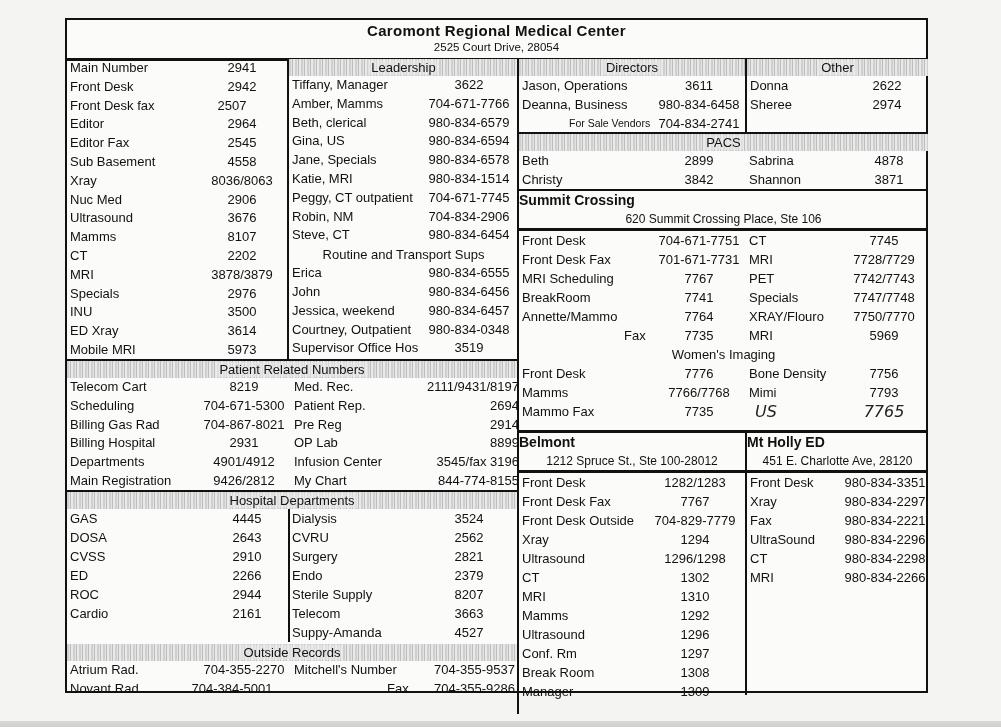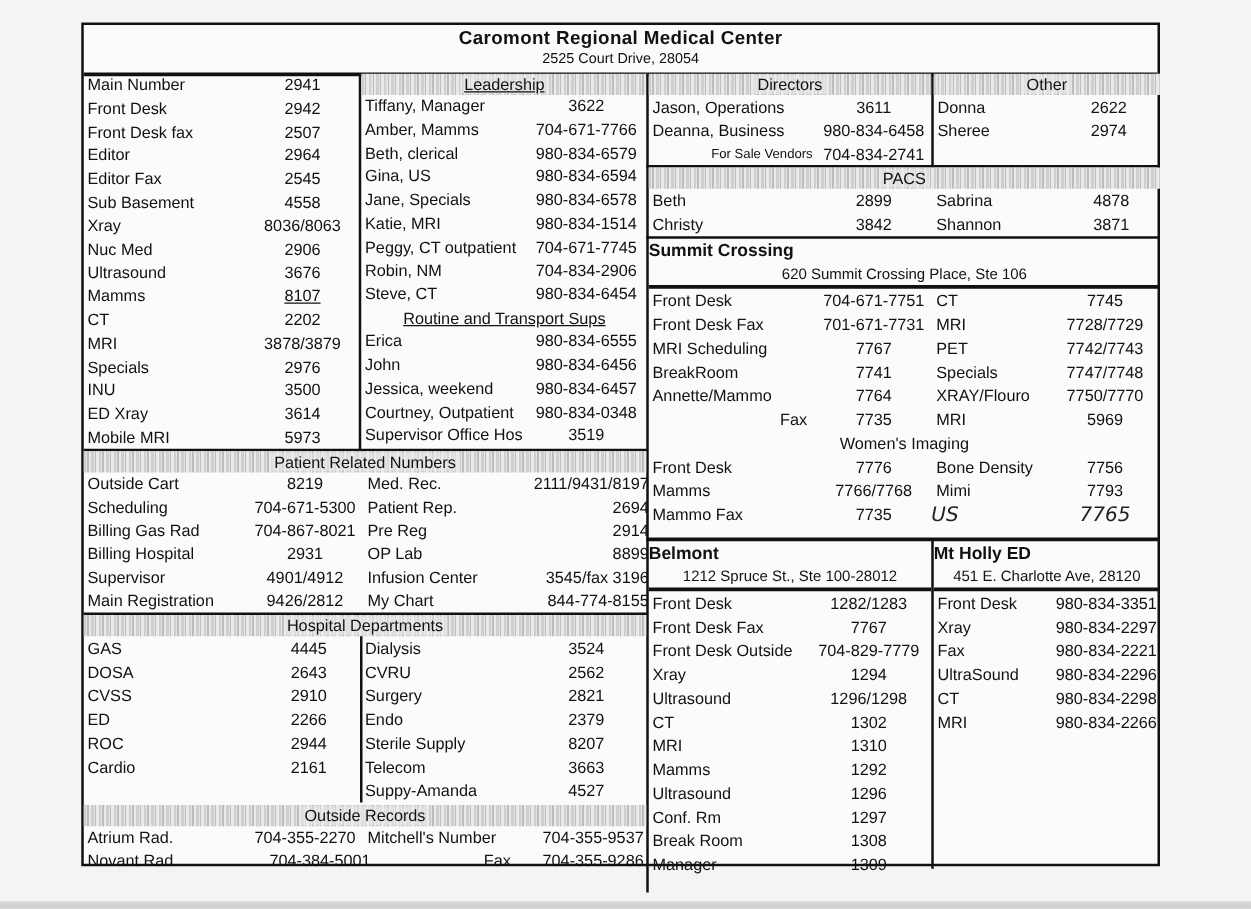--- a/index.html
+++ b/index.html
@@ -56,21 +56,21 @@
         <div class="row" style="height: 18.8px; line-height: 18.8px;">
           <span class="l">Main Number</span>
           <span class="v" style="left: 130px; width: 90px;">2941</span>
         </div>
         <div class="row" style="height: 18.8px; line-height: 18.8px;">
           <span class="l">Front Desk</span>
           <span class="v" style="left: 130px; width: 90px;">2942</span>
         </div>
         <div class="row" style="height: 18.8px; line-height: 18.8px;">
           <span class="l">Front Desk fax</span>
-          <span class="v" style="left: 130px; width: 90px;">2507</span>
+          <span class="v" style="left: 120px; width: 90px;">2507</span>
         </div>
         <div class="row" style="height: 18.8px; line-height: 18.8px;">
           <span class="l">Editor</span>
           <span class="v" style="left: 130px; width: 90px;">2964</span>
         </div>
         <div class="row" style="height: 18.8px; line-height: 18.8px;">
           <span class="l">Editor Fax</span>
           <span class="v" style="left: 130px; width: 90px;">2545</span>
         </div>
         <div class="row" style="height: 18.8px; line-height: 18.8px;">
@@ -84,21 +84,21 @@
         <div class="row" style="height: 18.8px; line-height: 18.8px;">
           <span class="l">Nuc Med</span>
           <span class="v" style="left: 130px; width: 90px;">2906</span>
         </div>
         <div class="row" style="height: 18.8px; line-height: 18.8px;">
           <span class="l">Ultrasound</span>
           <span class="v" style="left: 130px; width: 90px;">3676</span>
         </div>
         <div class="row" style="height: 18.8px; line-height: 18.8px;">
           <span class="l">Mamms</span>
-          <span class="v" style="left: 130px; width: 90px; text-decoration: underline;">8107</span>
+          <span class="v" style="left: 130px; width: 90px;">8107</span>
         </div>
         <div class="row" style="height: 18.8px; line-height: 18.8px;">
           <span class="l">CT</span>
           <span class="v" style="left: 130px; width: 90px;">2202</span>
         </div>
         <div class="row" style="height: 18.8px; line-height: 18.8px;">
           <span class="l">MRI</span>
           <span class="v" style="left: 130px; width: 90px;">3878/3879</span>
         </div>
         <div class="row" style="height: 18.8px; line-height: 18.8px;">
@@ -114,21 +114,21 @@
           <span class="v" style="left: 130px; width: 90px;">3614</span>
         </div>
         <div class="row" style="height: 18.8px; line-height: 18.8px;">
           <span class="l">Mobile MRI</span>
           <span class="v" style="left: 130px; width: 90px;">5973</span>
         </div>
       </div>
   </div>
 
   <div class="vline" style="left:220px;top:39px;height:302px;"></div>
-  <div class="blk" style="left:222px;top:39px;width:229px;text-decoration:underline;">
+  <div class="blk" style="left:222px;top:39px;width:229px;">
     <div class="band"><span>Leadership</span></div>
     <div id="lead-rows">
         <div class="row" style="height: 18.8px; line-height: 18.8px;">
           <span class="l">Tiffany, Manager</span>
           <span class="v" style="left: 130px; width: 100px; text-align: center;">3622</span>
         </div>
         <div class="row" style="height: 18.8px; line-height: 18.8px;">
           <span class="l">Amber, Mamms</span>
           <span class="v" style="left: 130px; width: 100px; text-align: center;">704-671-7766</span>
         </div>
@@ -291,32 +291,32 @@
         </div>
         <div class="row" style="height: 19px; line-height: 19px;">
           <span class="l">Mamms</span>
           <span class="v" style="left: 130px; width: 100px;">7766/7768</span>
           <span class="l2" style="left: 230px;">Mimi</span>
           <span class="v2" style="left: 320px; width: 90px;">7793</span>
         </div>
         <div class="row" style="height: 19px; line-height: 19px;">
           <span class="l">Mammo Fax</span>
           <span class="v" style="left: 130px; width: 100px;">7735</span>
-          <span class="l2 hand" style="left: 226px;">US</span>
+          <span class="l2 hand" style="left: 236px;">US</span>
           <span class="v2 hand" style="left: 320px; width: 90px;">7765</span>
         </div>
       </div>
   </div>
 
   <div class="hline" style="left:0;top:339px;width:451px;"></div>
   <div class="blk" style="left:0;top:341px;width:450px;">
     <div class="band"><span>Patient Related Numbers</span></div>
     <div id="pat-rows">
         <div class="row" style="height: 18.8px; line-height: 18.8px;">
-          <span class="l">Outside Cart</span>
+          <span class="l">Telecom Cart</span>
           <span class="v" style="left: 132px; width: 90px;">8219</span>
           <span class="l2" style="left: 227px;">Med. Rec.</span>
           <span class="v2" style="left: 352px; width: 100px; text-align: right;">2111/9431/8197</span>
         </div>
         <div class="row" style="height: 18.8px; line-height: 18.8px;">
           <span class="l">Scheduling</span>
           <span class="v" style="left: 132px; width: 90px;">704-671-5300</span>
           <span class="l2" style="left: 227px;">Patient Rep.</span>
           <span class="v2" style="left: 352px; width: 100px; text-align: right;">2694</span>
         </div>
@@ -326,21 +326,21 @@
           <span class="l2" style="left: 227px;">Pre Reg</span>
           <span class="v2" style="left: 352px; width: 100px; text-align: right;">2914</span>
         </div>
         <div class="row" style="height: 18.8px; line-height: 18.8px;">
           <span class="l">Billing Hospital</span>
           <span class="v" style="left: 132px; width: 90px;">2931</span>
           <span class="l2" style="left: 227px;">OP Lab</span>
           <span class="v2" style="left: 352px; width: 100px; text-align: right;">8899</span>
         </div>
         <div class="row" style="height: 18.8px; line-height: 18.8px;">
-          <span class="l">Supervisor</span>
+          <span class="l">Departments</span>
           <span class="v" style="left: 132px; width: 90px;">4901/4912</span>
           <span class="l2" style="left: 227px;">Infusion Center</span>
           <span class="v2" style="left: 352px; width: 100px; text-align: right;">3545/fax 3196</span>
         </div>
         <div class="row" style="height: 18.8px; line-height: 18.8px;">
           <span class="l">Main Registration</span>
           <span class="v" style="left: 132px; width: 90px;">9426/2812</span>
           <span class="l2" style="left: 227px;">My Chart</span>
           <span class="v2" style="left: 352px; width: 100px; text-align: right;">844-774-8155</span>
         </div>
@@ -415,21 +415,21 @@
     <div class="band"><span>Outside Records</span></div>
     <div id="out-rows">
         <div class="row" style="height: 18.8px; line-height: 18.8px;">
           <span class="l">Atrium Rad.</span>
           <span class="v" style="left: 132px; width: 90px;">704-355-2270</span>
           <span class="l2" style="left: 227px;">Mitchell's Number</span>
           <span class="v2" style="left: 352px; width: 96px; text-align: right;">704-355-9537</span>
         </div>
         <div class="row" style="height: 18.8px; line-height: 18.8px;">
           <span class="l">Novant Rad</span>
-          <span class="v" style="left: 144px; width: 90px;">704-384-5001</span>
+          <span class="v" style="left: 120px; width: 90px;">704-384-5001</span>
           <span class="l2" style="left: 320px;">Fax</span>
           <span class="v2" style="left: 352px; width: 96px; text-align: right;">704-355-9286</span>
         </div>
       </div>
   </div>
 
   <div class="hline" style="left:450px;top:410px;width:411px;height:3px;"></div>
   <div class="vline" style="left:678px;top:412px;height:263px;"></div>
   <div class="blk" style="left:452px;top:413px;width:226px;">
     <div class="subtitle">Belmont</div>

